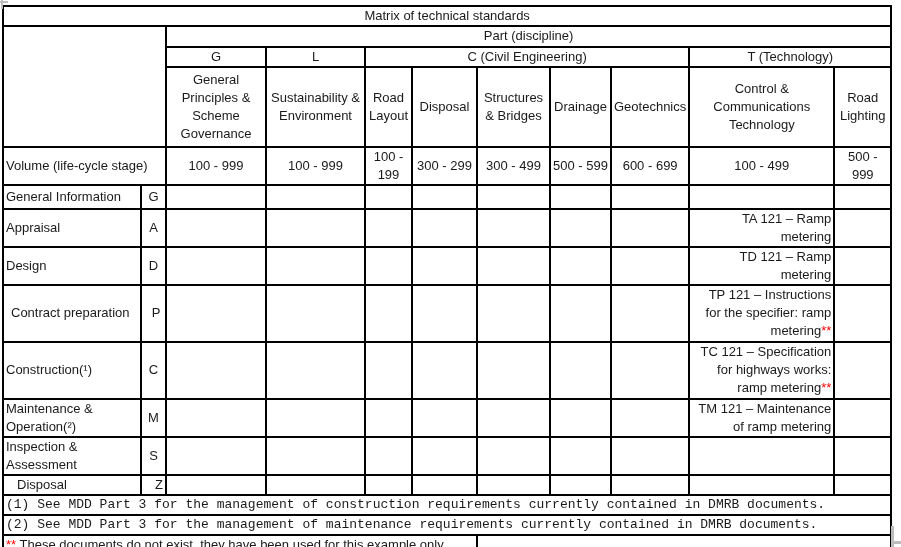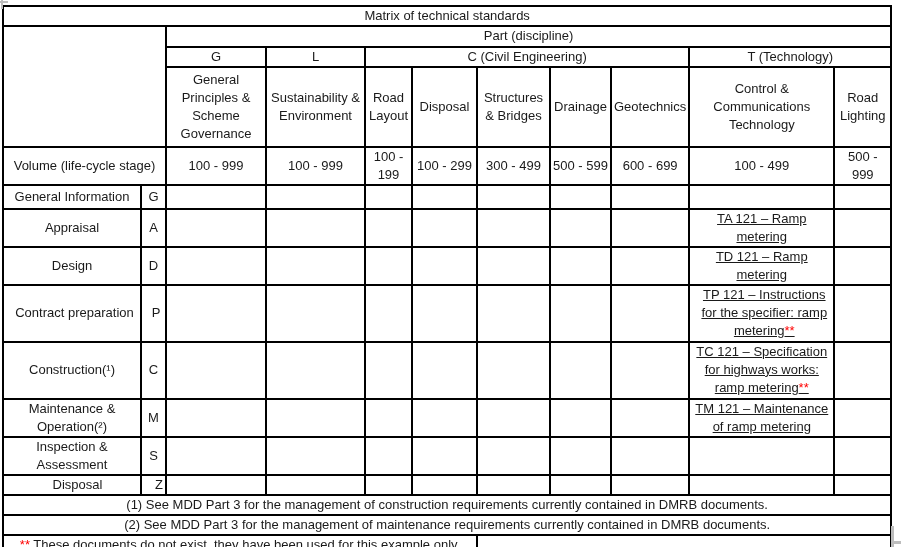--- a/index.html
+++ b/index.html
@@ -7,38 +7,38 @@
     width:901px;height:547px;position:relative;background:#ffffff;
     font-family:"Liberation Sans",sans-serif;color:#1a1a1a;overflow:hidden;
   }
   table{
     border-collapse:collapse;table-layout:fixed;
     position:absolute;left:2px;top:5px;
     font-size:13px;line-height:1.38;
   }
   td{border:2px solid #000;padding:0 2px;overflow:hidden;vertical-align:middle;}
   .c{text-align:center;}
-  .l{text-align:center;}
-  .tech{text-align:center;vertical-align:top;text-decoration:underline;}
+  .l{text-align:left;}
+  .tech{text-align:right;vertical-align:top;}
   .red{color:#ff0000;}
   
   .rt td{height:17px;}
   .rp td{height:19px;}
   .rg td{height:16px;}
   .rn td{height:78px;}
   .rv td{height:28px;}
   .r1 td{height:22px;}
   .r2 td{height:36px;}
   .r3 td{height:36px;}
   .r4 td{height:55px;padding-left:7px;}
   .r5 td{height:55px;margin-left:19px;}
   .r6 td{height:36px;}
   .r7 td{height:36px;}
   .r8 td{height:18px;padding-left:13px;}
-  .rf td{height:18px;}
+  .rf td{height:18px;font-family:Liberation Mono, monospace;}
   .rf3 td{height:17px;}
   
   .gray{position:absolute;background:#bdbdbd;}
   #tl-v{left:1px;top:0;width:2px;height:9px;}
   #tl-h{left:0;top:1px;width:8px;height:2px;}
   #br-v{left:891px;top:526px;width:3px;height:21px;}
   #br-h{left:893px;top:541px;width:8px;height:3px;}
 </style>
 </head>
 <body>
@@ -85,21 +85,21 @@
     <td class="c">Geotechnics</td>
     <td class="c">Control &amp; Communications Technology</td>
     <td class="c">Road Lighting</td>
   </tr>
 
   <tr class="rv">
     <td colspan="2" class="l">Volume (life-cycle stage)</td>
     <td class="c">100 - 999</td>
     <td class="c">100 - 999</td>
     <td class="c">100 - 199</td>
-    <td class="c">100 - 299</td>
+    <td class="c">300 - 299</td>
     <td class="c">300 - 499</td>
     <td class="c">500 - 599</td>
     <td class="c">600 - 699</td>
     <td class="c">100 - 499</td>
     <td class="c">500 - 999</td>
   </tr>
 
   <tr class="r1">
     <td class="l">General Information</td>
     <td class="c">G</td>

